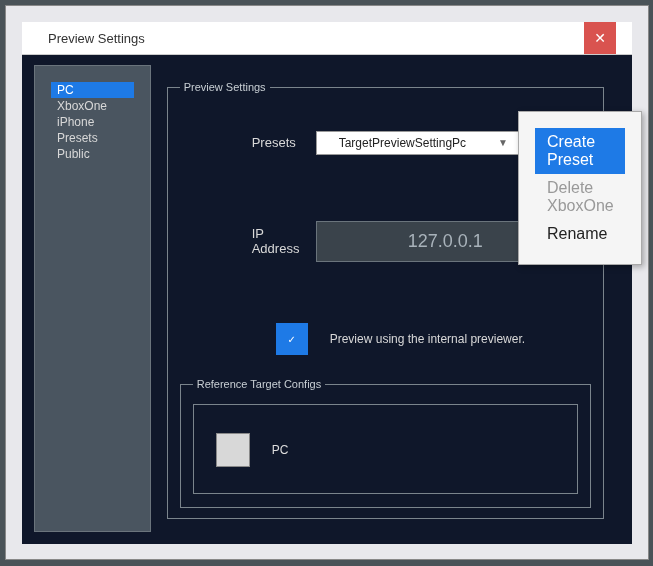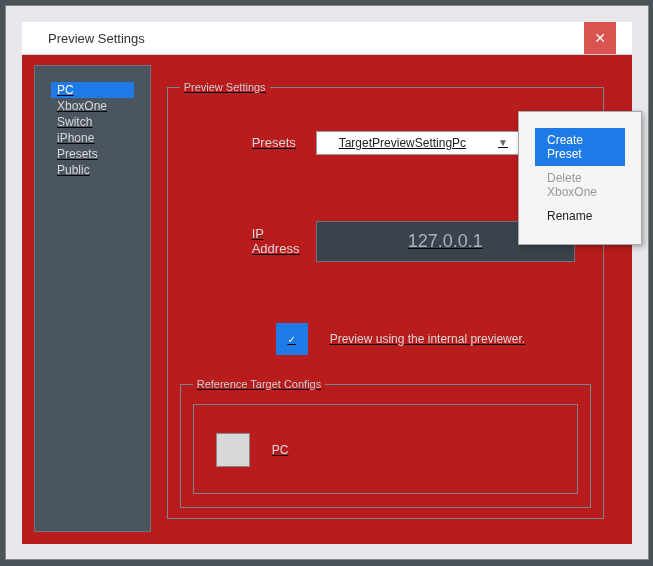--- a/index.html
+++ b/index.html
@@ -11,21 +11,21 @@
     .titlebar {
       height: 32px; display: flex; align-items: center; justify-content: space-between;
       padding-left: 10px; background: #fff; border-bottom: 1px solid #ccc;
     }
     .titlebar-title { font-size: 13px; color: #333; }
     .close-btn {
       width: 30px; height: 32px; background: #d9534f; color: #fff;
       display: flex; align-items: center; justify-content: center;
       font-size: 14px; cursor: pointer;
     }
-    .body { display: flex; height: calc(100% - 32px); padding: 10px 12px 12px 12px; background: #b91c1c; text-decoration: underline; }
+    .body { display: flex; height: calc(100% - 32px); padding: 10px 12px 12px 12px; background: #0f172a; }
     .targets-list {
       width: 150px; background: #4a5560; color: #d8d8d8; font-size: 12px;
       border: 1px solid #6a747c;
     }
     .target-item { padding: 1px 6px; cursor: pointer; }
     .target-item.selected { background: #1e7ae6; color: #fff; }
     .right-pane { flex: 1; display: flex; flex-direction: column; gap: 8px; }
     fieldset {
       border: 1px solid #7a848c; color: #d8d8d8; padding: 10px 12px;
     }
@@ -69,41 +69,40 @@
       border: 1px solid #7a848c; height: 90px; padding: 6px; margin-top: 4px;
     }
     .ref-item { display: flex; align-items: center; gap: 6px; font-size: 12px; color: #ddd; }
     .ref-icon {
       width: 14px; height: 12px; background: #d8d8d8; border: 1px solid #888;
       display: inline-block;
     }
     .context-menu {
       position: absolute; left: 512px; top: 105px; width: 124px;
       background: #f5f5f5; border: 1px solid #aaa;
-      box-shadow: 2px 2px 6px rgba(0,0,0,0.3); font-size: 12px;
+      box-shadow: 2px 2px 6px rgba(0,0,0,0.3); font-size: 16px;
     }
     .menu-item { padding: 5px 12px; cursor: pointer; color: #222; }
     .menu-item.hl { background: #1e7ae6; color: #fff; }
     .menu-item.disabled { color: #999; cursor: default; }
   </style>
 </head>
 <body>
 
 <div class="dialog">
   <div class="titlebar">
     <span class="titlebar-title">Preview Settings</span>
     <div class="close-btn">
       <span>✕</span>
     </div>
   </div>
   <div class="body">
     <div class="targets-list">
       <div class="target-item selected">PC</div>
       <div class="target-item">XboxOne</div>
-      <div class="target-item">Switch</div>
       <div class="target-item">iPhone</div>
       <div class="target-item">Presets</div>
       <div class="target-item">Public</div>
     </div>
     <div class="right-pane">
       <fieldset class="main-fs">
         <legend>Preview Settings</legend>
         <div class="form-row">
           <div class="form-label">Presets</div>
           <div class="preset-select">

